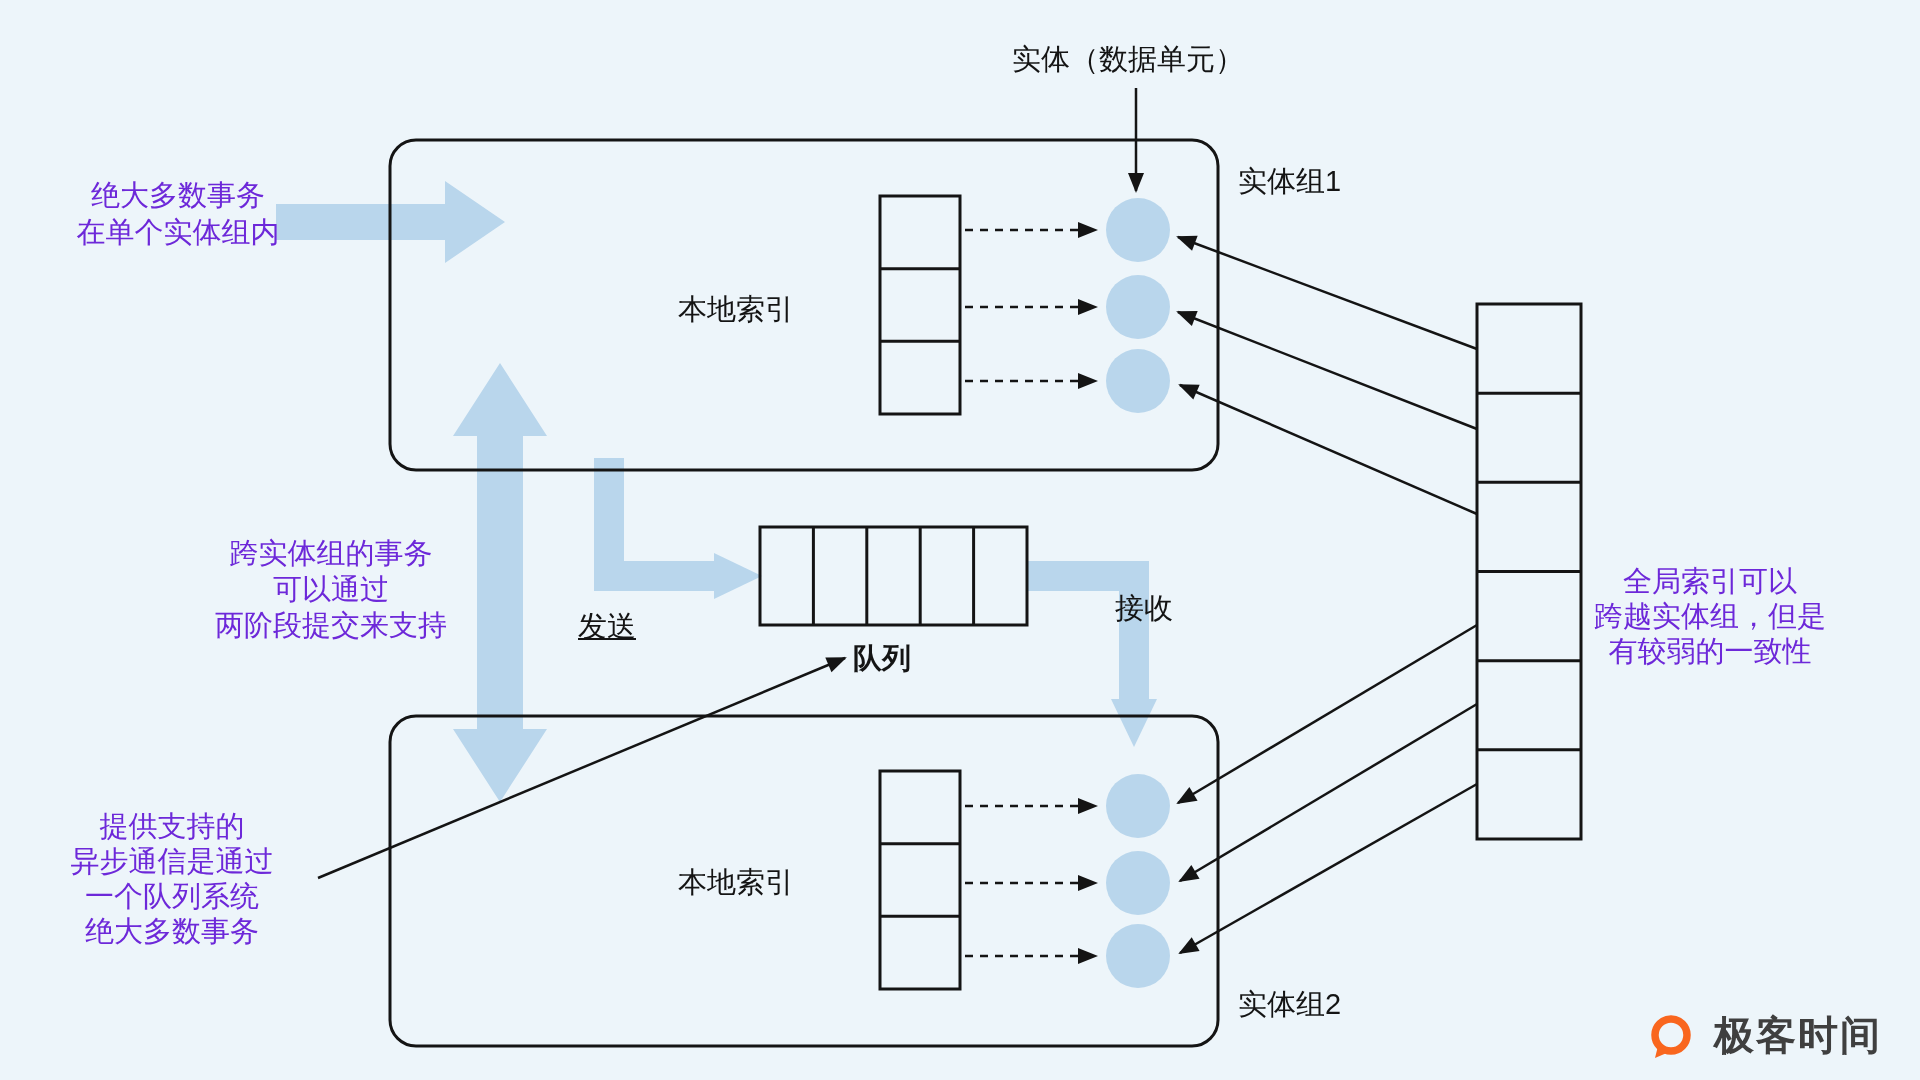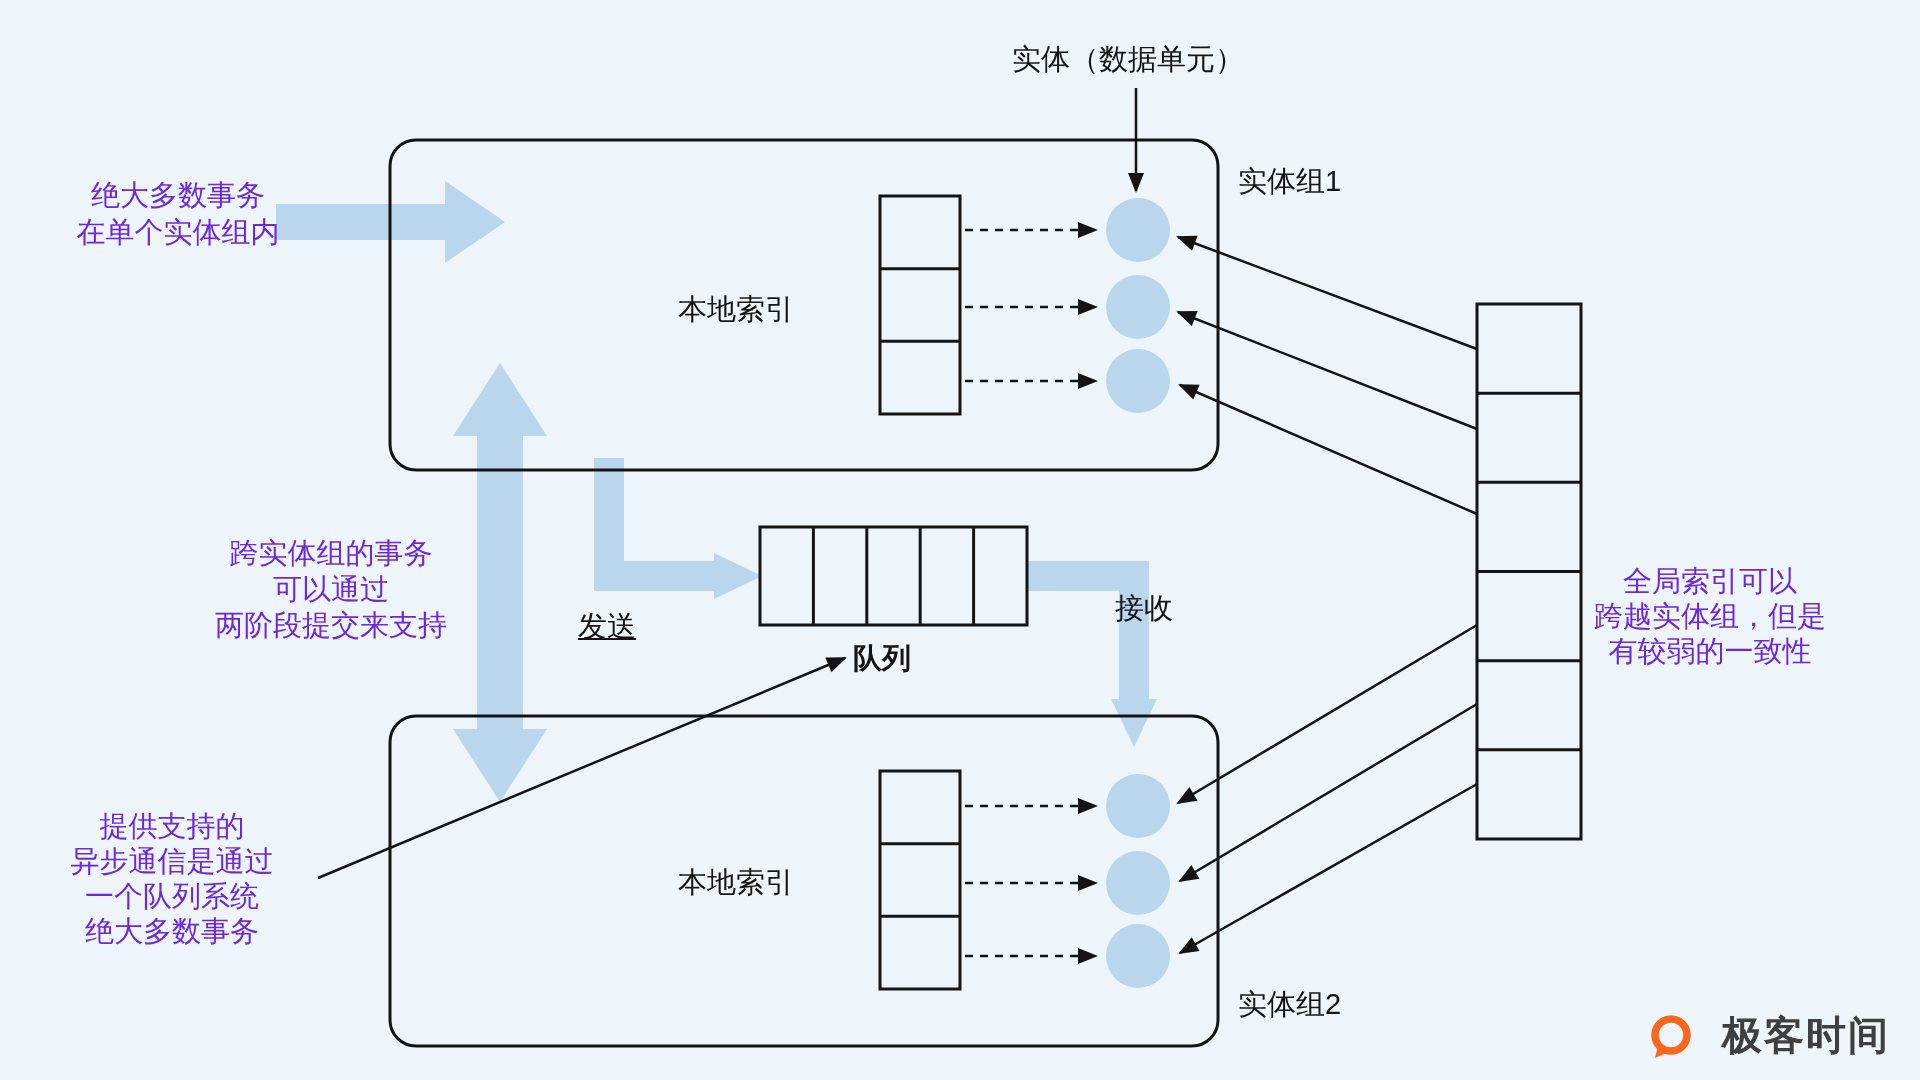--- a/index.html
+++ b/index.html
@@ -30,21 +30,21 @@
   }
   .note.lh37 div { line-height: 37px; }
   .note.lh36 div { line-height: 36px; }
   .note.lh35 div { line-height: 35px; }
   .logo {
     position: absolute;
     left: 1646px;
     top: 1008px;
     display: flex;
     align-items: center;
-    gap: 28px;
+    gap: 20px;
   }
   .logo-text {
     font-size: 40px;
     font-weight: bold;
     color: #3f3f3f;
     letter-spacing: 2px;
     white-space: nowrap;
   }
 </style>
 </head>

